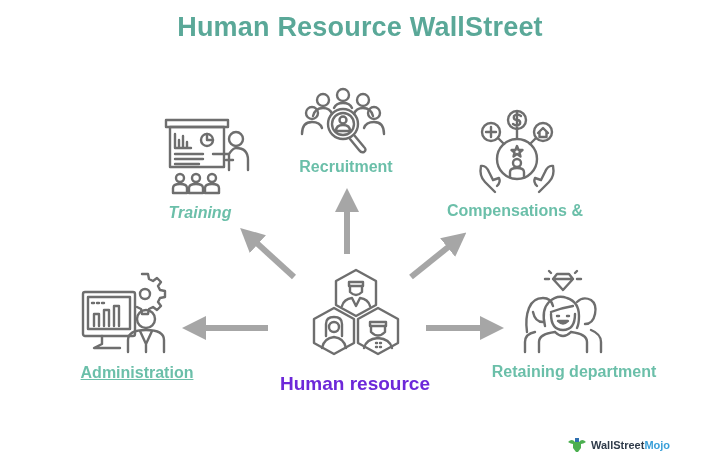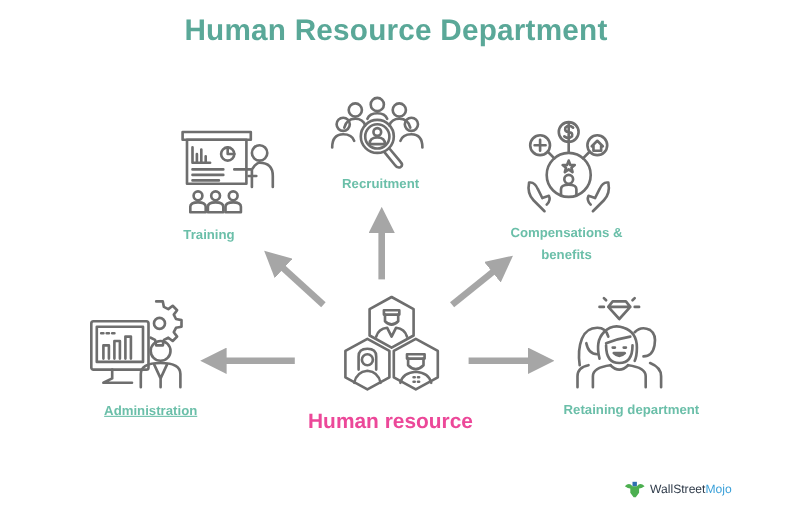--- a/index.html
+++ b/index.html
@@ -1,34 +1,34 @@
 <!DOCTYPE html>
 <html><head>
   <meta charset="utf-8">
   <style>
     html, body { margin: 0; padding: 0; background: #ffffff; }
     body { width: 720px; height: 465px; position: relative; overflow: hidden;
            font-family: "Liberation Sans", "DejaVu Sans", sans-serif; }
     .title { position: absolute; left: 0; width: 720px; top: 12px; text-align: center;
              font-size: 27px; font-weight: bold; color: #5aa898; letter-spacing: 0.2px; }
-    .label { position: absolute; color: #6bbfa9; font-weight: bold; font-size: 12px;
+    .label { position: absolute; color: #6bbfa9; font-weight: bold; font-size: 16px;
              text-align: center; line-height: 20px; white-space: nowrap; }
-    .label.center { font-size: 19px; line-height: 25px; color: #ec4899; }
+    .label.center { font-size: 19px; line-height: 25px; color: #6d28d9; }
     .icon { position: absolute; }
     .icon svg { display: block; }
     svg .st { fill: none; stroke: #6e6e6e; stroke-width: 2.4; stroke-linecap: round; stroke-linejoin: round; }
     .arrows { position: absolute; left: 0; top: 0; }
     .logo { position: absolute; left: 566px; top: 436px; display: flex; align-items: center; gap: 3px; }
-    .logo-text { font-size: 11px; font-weight: normal; color: #2f3b4a; }
+    .logo-text { font-size: 11px; font-weight: bold; color: #2f3b4a; }
     .logo-text .acc { color: #3aa0d9; }
   </style>
 </head>
 <body>
 
-<div class="title">Human Resource Department</div>
+<div class="title">Human Resource WallStreet</div>
 
 <svg class="arrows" width="720" height="465">
   <defs>
     <marker id="ah" markerWidth="4" markerHeight="4" refX="2" refY="2" orient="auto" markerUnits="strokeWidth">
       <path d="M0,0 L4,2 L0,4 z" fill="#a6a6a6"></path>
     </marker>
   </defs>
   <g stroke="#a6a6a6" stroke-width="6" fill="none" marker-end="url(#ah)">
     <line x1="347" y1="254" x2="347" y2="200"></line>
     <line x1="294" y1="277" x2="249" y2="236"></line>
@@ -72,42 +72,41 @@
     <circle class="st" cx="73" cy="21" r="7"></circle>
     <path class="st" d="M50,36 L66,36 Q70,30 73,30 Q85,30 85,42 L85,52 M66,36 L66,52 M63,42 L70,42"></path>
     <circle class="st" cx="17" cy="60" r="4"></circle>
     <circle class="st" cx="33" cy="60" r="4"></circle>
     <circle class="st" cx="49" cy="60" r="4"></circle>
     <path class="st" d="M10,75 L10,70 Q10,66 17,66 Q24,66 24,70 L24,75 Z"></path>
     <path class="st" d="M26,75 L26,70 Q26,66 33,66 Q40,66 40,70 L40,75 Z"></path>
     <path class="st" d="M42,75 L42,70 Q42,66 49,66 Q56,66 56,70 L56,75 Z"></path>
   </svg>
 </div>
-<div class="label" style="left:140px; top:203px; width:100px;">Training</div>
+<div class="label" style="left:150px; top:203px; width:100px;font-style:italic;">Training</div>
 
 <div class="icon" style="left:477px; top:108px;">
   <svg width="80" height="88" viewBox="0 0 80 88">
     <circle class="st" cx="14" cy="24" r="9"></circle>
     <path class="st" d="M14,19 L14,29 M9,24 L19,24"></path>
     <circle class="st" cx="40" cy="12" r="9"></circle>
     <path class="st" d="M44,8 Q40,5 37,8 Q36,12 40,12 Q44,12 43,16 Q40,19 36,16 M40,4 L40,20"></path>
     <circle class="st" cx="66" cy="24" r="9"></circle>
     <path class="st" d="M61,25 L66,20 L71,25 M62.5,24 L62.5,29 L69.5,29 L69.5,24"></path>
     <path class="st" d="M21,30 L27,36 M59,30 L53,36 M40,21 L40,30"></path>
     <circle class="st" cx="40" cy="51" r="20"></circle>
     <path class="st" d="M40,38 L41.5,42 L45.5,42 L42.5,44.5 L43.5,48.5 L40,46 L36.5,48.5 L37.5,44.5 L34.5,42 L38.5,42 Z"></path>
     <circle class="st" cx="40" cy="55" r="4"></circle>
     <path class="st" d="M33,69 L33,64 Q33,60 40,60 Q47,60 47,64 L47,69"></path>
     <path class="st" d="M4,58 Q2,68 8,74 L18,84 M4,58 Q9,57 12,64 L16,72 M16,72 L22,70 Q24,74 20,78"></path>
     <path class="st" d="M76,58 Q78,68 72,74 L62,84 M76,58 Q71,57 68,64 L64,72 M64,72 L58,70 Q56,74 60,78"></path>
   </svg>
 </div>
 <div class="label" style="left:430px; top:201px; width:170px;">
   <div>Compensations &amp;</div>
-  <div>benefits</div>
 </div>
 
 <div class="icon" style="left:80px; top:270px;">
   <svg width="90" height="86" viewBox="0 0 90 86">
 
     <path class="st" d="M62,4 L68,4 L69,9 L73,11 L77,8 L81,12 L78,16 L80,20 L85,21 L85,27 L80,28 L78,32 L81,36 L77,40 L73,37 L69,39 L68,44 L62,44 L61,39 L57,37"></path>
     <circle class="st" cx="65" cy="24" r="5"></circle>
 
     <rect class="st" x="3" y="22" width="52" height="44" rx="2"></rect>
     <rect class="st" x="8" y="27" width="42" height="32"></rect>

